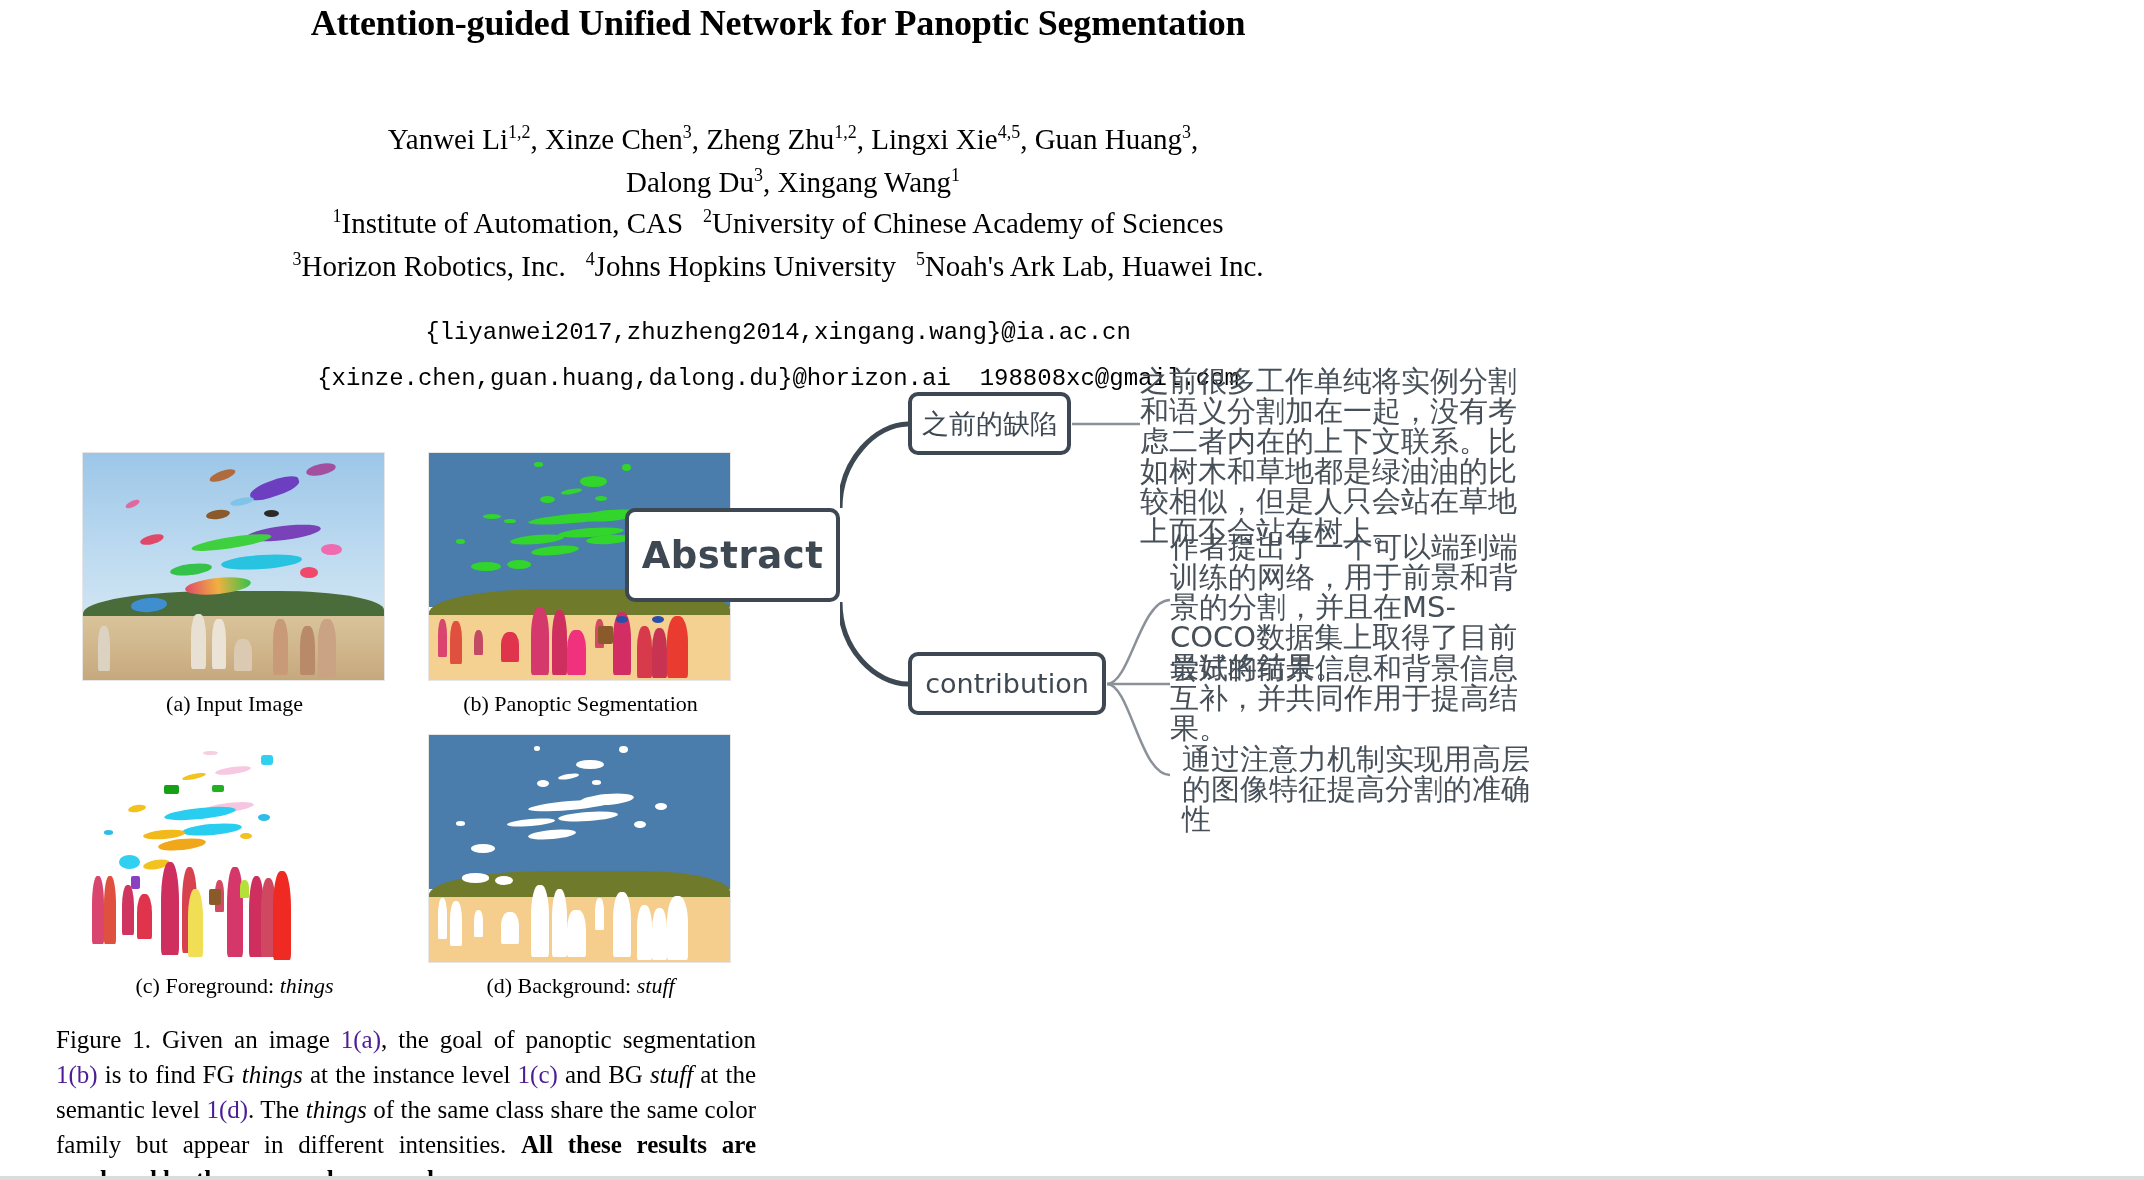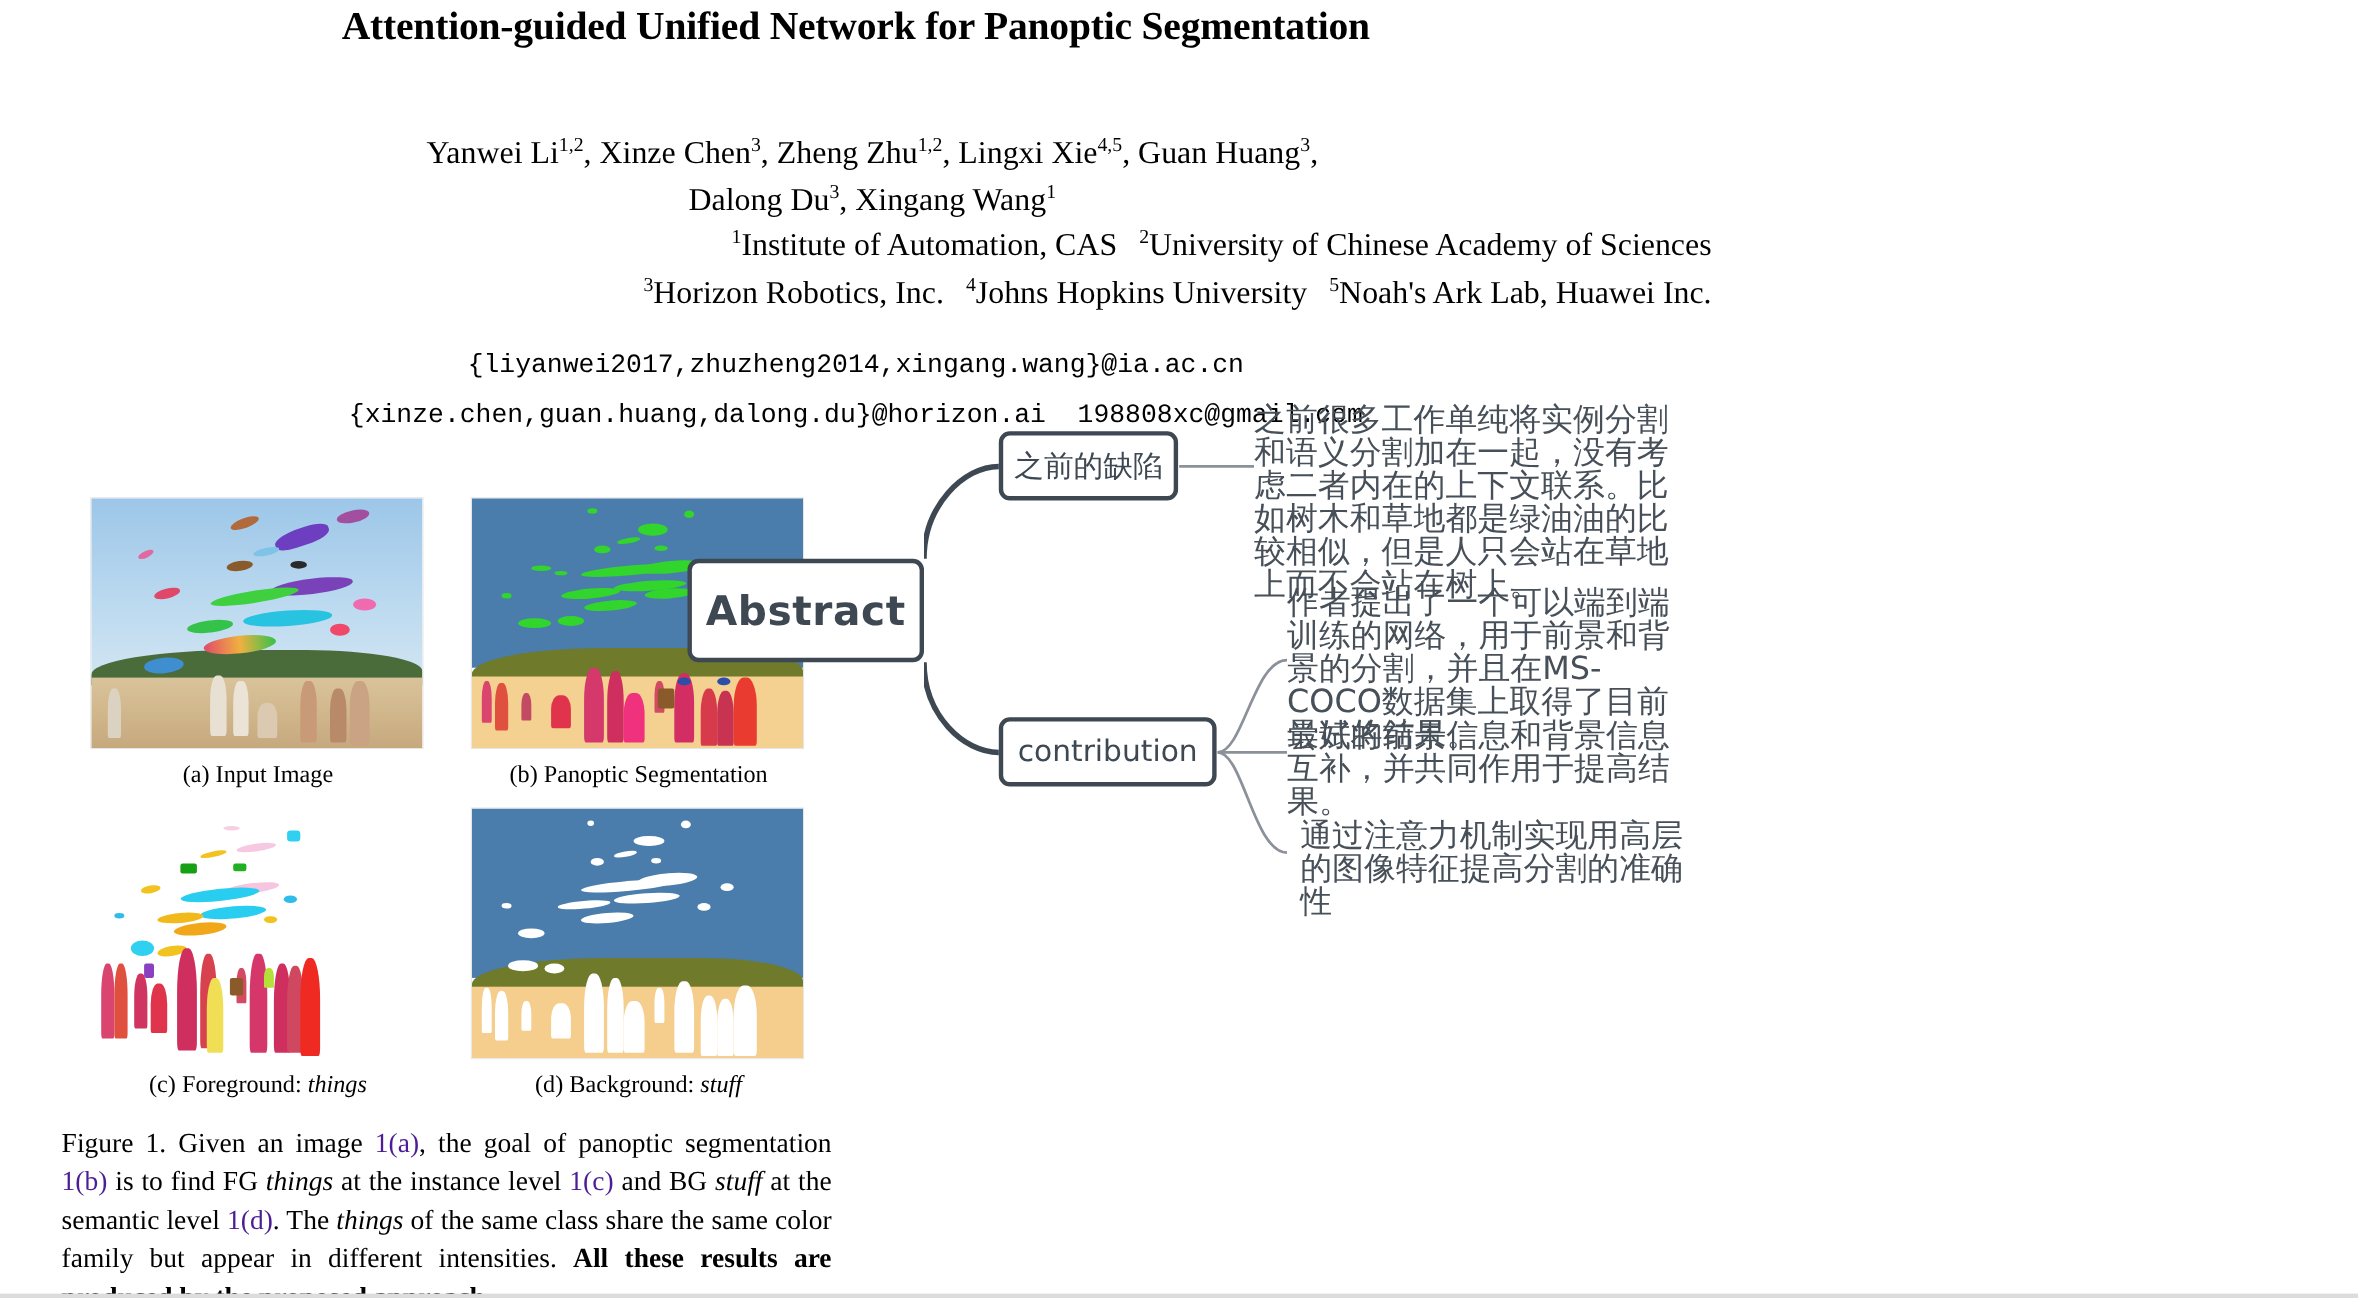--- a/index.html
+++ b/index.html
@@ -49,21 +49,21 @@
   sup.sfx { font-size: 0.62em; vertical-align: super; line-height: 0; }
 
   #affil-block {
     position: absolute;
     left: 0; top: 202px;
     width: 1556px;
     text-align: center;
     font-size: 29px;
     line-height: 43px;
   }
-  #affil-block .aline { display: block; white-space: nowrap; text-align: right; }
+  #affil-block .aline { display: block; white-space: nowrap; }
   .gap-sm { display: inline-block; width: 20px; }
 
   #emails-block {
     position: absolute;
     left: 0; top: 310px;
     width: 1556px;
     text-align: center;
     font-family: "Liberation Mono", "DejaVu Sans Mono", monospace;
     font-size: 24px;
     line-height: 46px;

